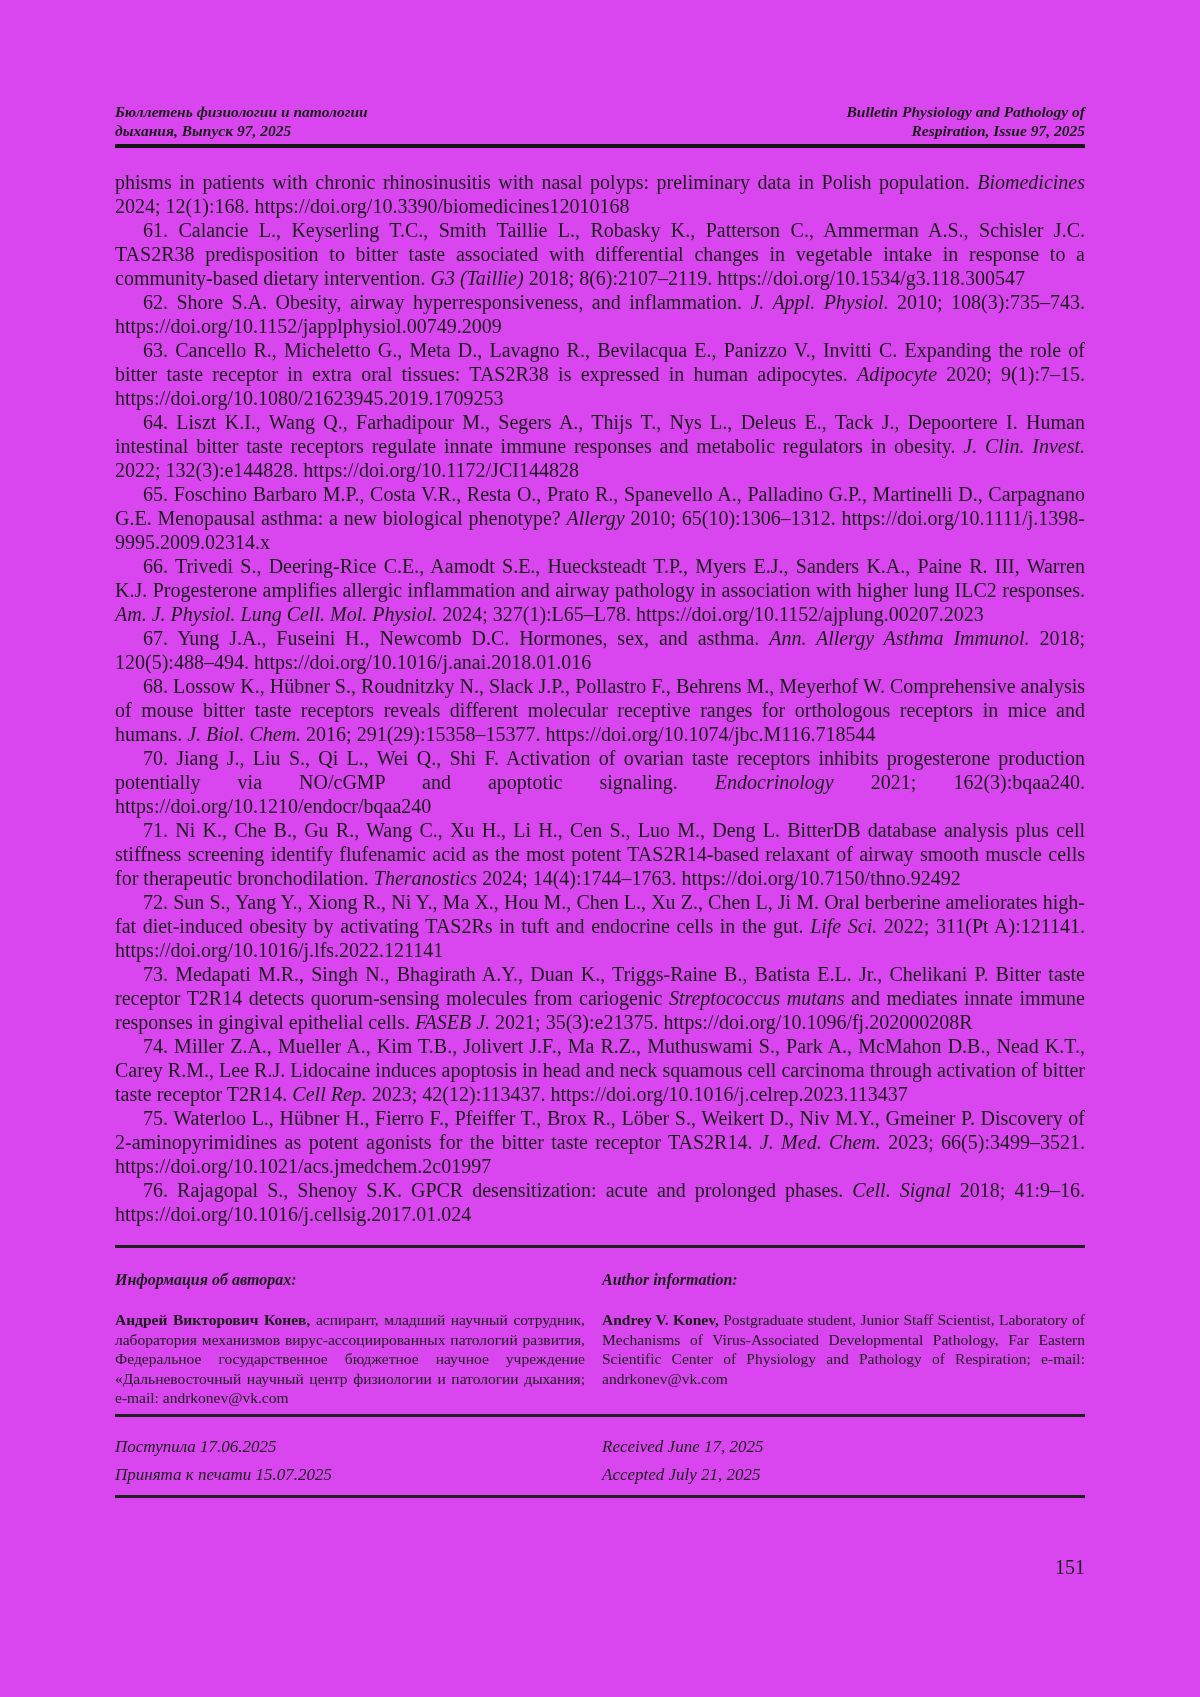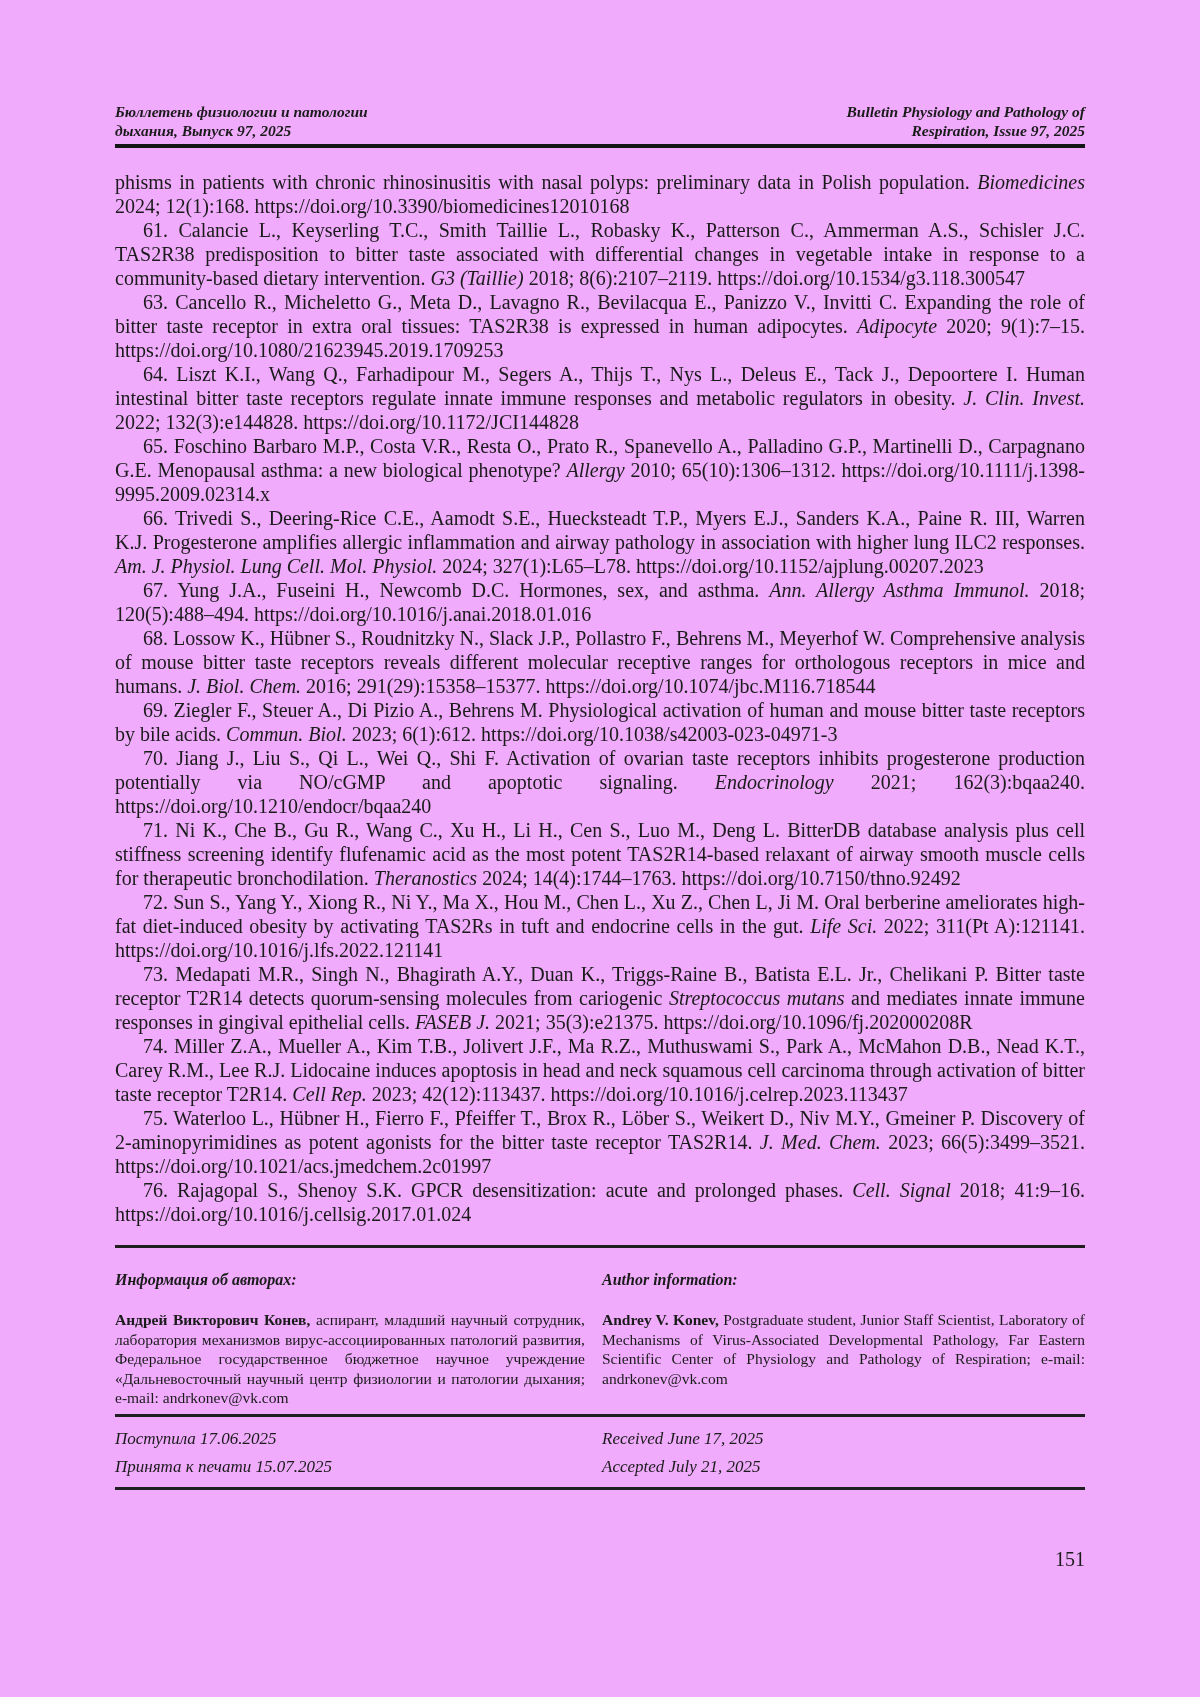--- a/index.html
+++ b/index.html
@@ -2,21 +2,21 @@
 <html><head>
 <meta charset="utf-8">
 <style>
   html, body { margin: 0; padding: 0; background: #ffffff; }
   .page {
     position: relative;
     width: 1200px;
     height: 1697px;
     box-sizing: border-box;
     padding: 102px 115px 0 115px;
-    background: #f0abfc;
+    background: #d946ef;
     font-family: "Liberation Serif", serif;
     color: #1b1b1b;
     overflow: hidden;
   }
   .hdr {
     display: flex;
     justify-content: space-between;
     font-weight: bold;
     font-style: italic;
     font-size: 15.5px;
@@ -48,21 +48,21 @@
     font-style: italic;
   }
   .author-par {
     margin: 20px 0 0 0;
     font-size: 15.5px;
     line-height: 19.5px;
     text-align: justify;
   }
   .rule-sec-mid { margin-top: 6px; }
   .dates {
-    margin-top: 8px;
+    margin-top: 16px;
     font-style: italic;
     font-size: 17px;
     line-height: 28px;
   }
   .rule-sec-bot { margin-top: 6px; }
   .page-num {
     margin-top: 58px;
     text-align: right;
     font-size: 20px;
   }
@@ -84,27 +84,27 @@
       <div>Respiration, Issue 97, 2025</div>
     </div>
   </header>
 
   <div class="rule-thick"></div>
 
   <main class="refs">
     <p class="ref cont"><span>phisms in patients with chronic rhinosinusitis with nasal polyps: preliminary data in Polish population. </span><i>Biomedicines</i><span> 2024; 12(1):168. https://doi.org/10.3390/biomedicines12010168</span></p>
     <div>
         <p class="ref"><span>61. Calancie L., Keyserling T.C., Smith Taillie L., Robasky K., Patterson C., Ammerman A.S., Schisler J.C. TAS2R38 predisposition to bitter taste associated with differential changes in vegetable intake in response to a community-based dietary intervention. </span><i>G3 (Taillie)</i><span> 2018; 8(6):2107–2119. https://doi.org/10.1534/g3.118.300547</span></p>
+        <p class="ref"><span>62. Shore S.A. Obesity, airway hyperresponsiveness, and inflammation. </span><i>J. Appl. Physiol.</i><span> 2010; 108(3):735–743. https://doi.org/10.1152/japplphysiol.00749.2009</span></p>
         <p class="ref"><span>63. Cancello R., Micheletto G., Meta D., Lavagno R., Bevilacqua E., Panizzo V., Invitti C. Expanding the role of bitter taste receptor in extra oral tissues: TAS2R38 is expressed in human adipocytes. </span><i>Adipocyte</i><span> 2020; 9(1):7–15. https://doi.org/10.1080/21623945.2019.1709253</span></p>
         <p class="ref"><span>64. Liszt K.I., Wang Q., Farhadipour M., Segers A., Thijs T., Nys L., Deleus E., Tack J., Depoortere I. Human intestinal bitter taste receptors regulate innate immune responses and metabolic regulators in obesity. </span><i>J. Clin. Invest.</i><span> 2022; 132(3):e144828. https://doi.org/10.1172/JCI144828</span></p>
         <p class="ref"><span>65. Foschino Barbaro M.P., Costa V.R., Resta O., Prato R., Spanevello A., Palladino G.P., Martinelli D., Carpagnano G.E. Menopausal asthma: a new biological phenotype? </span><i>Allergy</i><span> 2010; 65(10):1306–1312. https://doi.org/10.1111/j.1398-9995.2009.02314.x</span></p>
         <p class="ref"><span>66. Trivedi S., Deering-Rice C.E., Aamodt S.E., Huecksteadt T.P., Myers E.J., Sanders K.A., Paine R. III, Warren K.J. Progesterone amplifies allergic inflammation and airway pathology in association with higher lung ILC2 responses. </span><i>Am. J. Physiol. Lung Cell. Mol. Physiol.</i><span> 2024; 327(1):L65–L78. https://doi.org/10.1152/ajplung.00207.2023</span></p>
         <p class="ref"><span>67. Yung J.A., Fuseini H., Newcomb D.C. Hormones, sex, and asthma. </span><i>Ann. Allergy Asthma Immunol.</i><span> 2018; 120(5):488–494. https://doi.org/10.1016/j.anai.2018.01.016</span></p>
         <p class="ref"><span>68. Lossow K., Hübner S., Roudnitzky N., Slack J.P., Pollastro F., Behrens M., Meyerhof W. Comprehensive analysis of mouse bitter taste receptors reveals different molecular receptive ranges for orthologous receptors in mice and humans. </span><i>J. Biol. Chem.</i><span> 2016; 291(29):15358–15377. https://doi.org/10.1074/jbc.M116.718544</span></p>
-        <p class="ref"><span>69. Ziegler F., Steuer A., Di Pizio A., Behrens M. Physiological activation of human and mouse bitter taste receptors by bile acids. </span><i>Commun. Biol.</i><span> 2023; 6(1):612. https://doi.org/10.1038/s42003-023-04971-3</span></p>
         <p class="ref"><span>70. Jiang J., Liu S., Qi L., Wei Q., Shi F. Activation of ovarian taste receptors inhibits progesterone production potentially via NO/cGMP and apoptotic signaling. </span><i>Endocrinology</i><span> 2021; 162(3):bqaa240. https://doi.org/10.1210/endocr/bqaa240</span></p>
         <p class="ref"><span>71. Ni K., Che B., Gu R., Wang C., Xu H., Li H., Cen S., Luo M., Deng L. BitterDB database analysis plus cell stiffness screening identify flufenamic acid as the most potent TAS2R14-based relaxant of airway smooth muscle cells for therapeutic bronchodilation. </span><i>Theranostics</i><span> 2024; 14(4):1744–1763. https://doi.org/10.7150/thno.92492</span></p>
         <p class="ref"><span>72. Sun S., Yang Y., Xiong R., Ni Y., Ma X., Hou M., Chen L., Xu Z., Chen L, Ji M. Oral berberine ameliorates high-fat diet-induced obesity by activating TAS2Rs in tuft and endocrine cells in the gut. </span><i>Life Sci.</i><span> 2022; 311(Pt A):121141. https://doi.org/10.1016/j.lfs.2022.121141</span></p>
         <p class="ref"><span>73. Medapati M.R., Singh N., Bhagirath A.Y., Duan K., Triggs-Raine B., Batista E.L. Jr., Chelikani P. Bitter taste receptor T2R14 detects quorum-sensing molecules from cariogenic </span><i>Streptococcus mutans</i><span> and mediates innate immune responses in gingival epithelial cells. </span><i>FASEB J.</i><span> 2021; 35(3):e21375. https://doi.org/10.1096/fj.202000208R</span></p>
         <p class="ref"><span>74. Miller Z.A., Mueller A., Kim T.B., Jolivert J.F., Ma R.Z., Muthuswami S., Park A., McMahon D.B., Nead K.T., Carey R.M., Lee R.J. Lidocaine induces apoptosis in head and neck squamous cell carcinoma through activation of bitter taste receptor T2R14. </span><i>Cell Rep.</i><span> 2023; 42(12):113437. https://doi.org/10.1016/j.celrep.2023.113437</span></p>
         <p class="ref"><span>75. Waterloo L., Hübner H., Fierro F., Pfeiffer T., Brox R., Löber S., Weikert D., Niv M.Y., Gmeiner P. Discovery of 2-aminopyrimidines as potent agonists for the bitter taste receptor TAS2R14. </span><i>J. Med. Chem.</i><span> 2023; 66(5):3499–3521. https://doi.org/10.1021/acs.jmedchem.2c01997</span></p>
         <p class="ref"><span>76. Rajagopal S., Shenoy S.K. GPCR desensitization: acute and prolonged phases. </span><i>Cell. Signal</i><span> 2018; 41:9–16. https://doi.org/10.1016/j.cellsig.2017.01.024</span></p>
       </div>
   </main>
 

